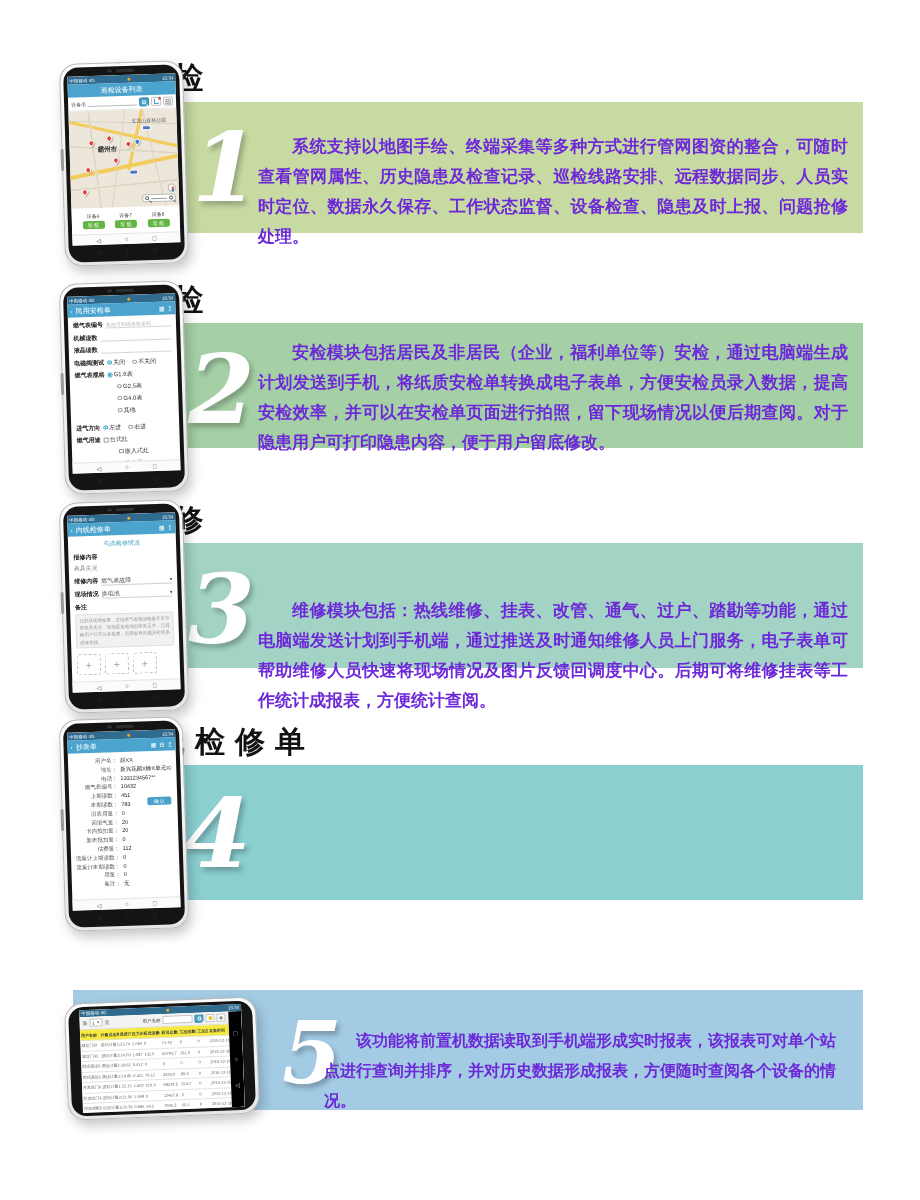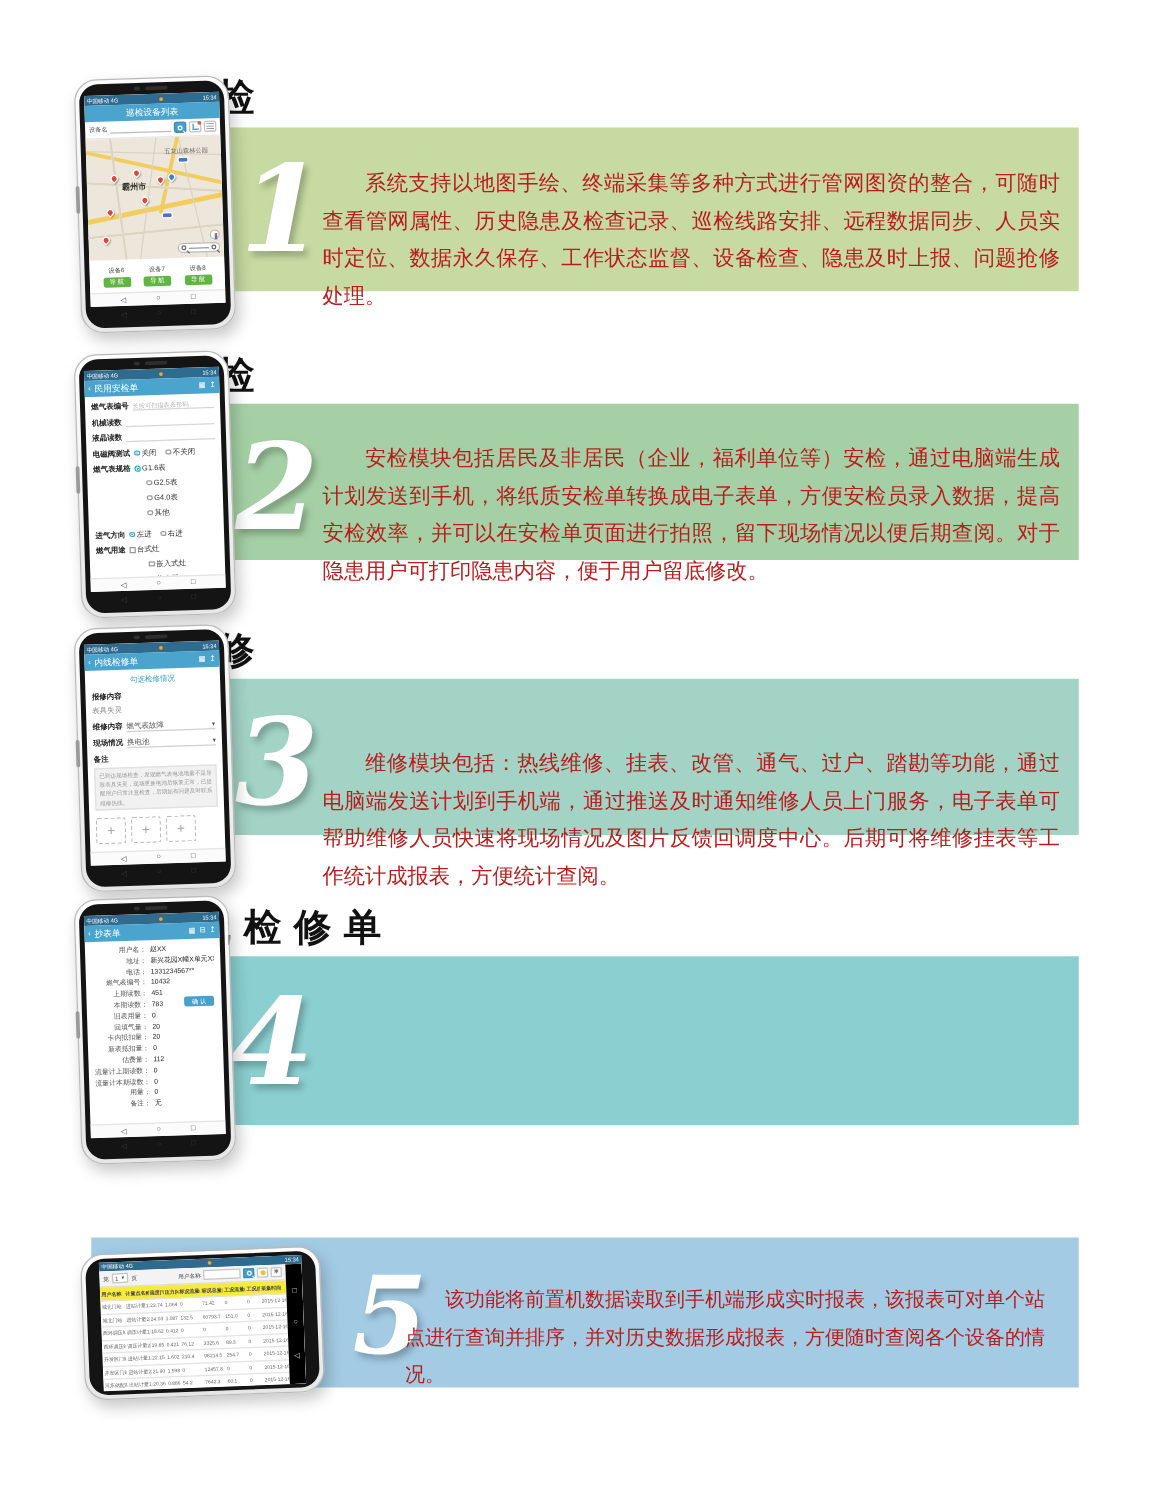--- a/index.html
+++ b/index.html
@@ -23,24 +23,24 @@
   #band5{top:990px;height:120px;left:73px;width:790px;background:#a3cbe4;}
 
   
   .big-num { position:absolute; z-index:2; font-family:"DejaVu Serif", serif;
              font-style:italic; font-weight:bold; color:#fff; font-size:96px; line-height:1;
              text-shadow:3px 4px 5px rgba(0,0,0,.25); }
   #num1{left:192px;top:120px;} #num2{left:188px;top:342px;} #num3{left:188px;top:562px;}
   #num4{left:184px;top:786px;} #num5{left:282px;top:1010px;font-size:86px;}
 
   
-  .sec-body { position:absolute; z-index:2; font-size:17px; line-height:30px; color:#b91c1c;
-              text-align:justify; text-indent:2em; font-weight:400; }
+  .sec-body { position:absolute; z-index:2; font-size:17px; line-height:30px; color:#6d28d9;
+              text-align:justify; text-indent:2em; font-weight:700; }
   #body1{left:258px;top:132px;width:590px;}
-  #body2{left:258px;top:352px;width:590px;}
+  #body2{left:258px;top:338px;width:590px;}
   #body3{left:258px;top:566px;width:590px;margin-top:30px;}
   #body4{left:258px;top:781px;width:590px;line-height:29px;}
   #body5{left:324px;top:1026px;width:512px;font-size:16px;}
 
   
   .phone { position:absolute; z-index:5; transform:rotate(-1.8deg); }
   .p-frame { width:100%; height:100%; background:linear-gradient(#fdfdfd,#e6e6e6);
              border:1px solid #b9b9b9; border-radius:18px; padding:3px;
              box-shadow:3px 6px 12px rgba(0,0,0,.22); position:relative; }
   .p-body { width:100%; height:100%; background:#141414; border-radius:15px;

